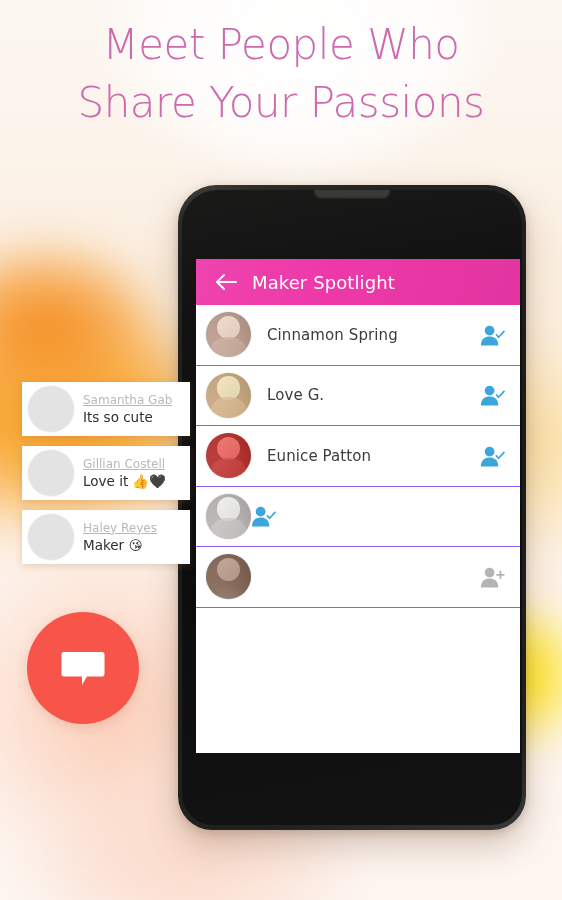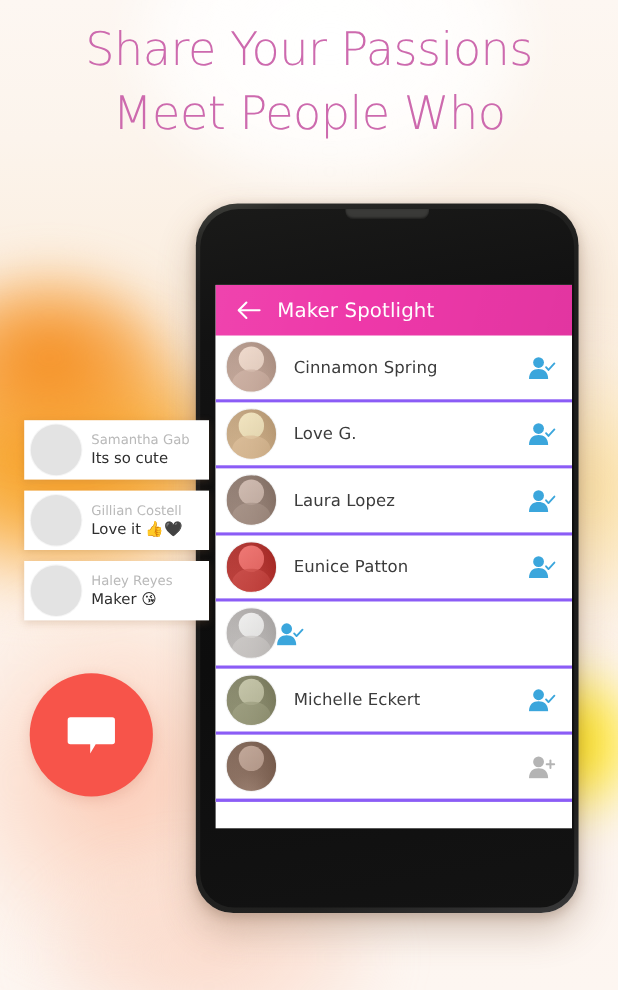--- a/index.html
+++ b/index.html
@@ -110,21 +110,21 @@
     color:#ffffff; font-size:18px; font-weight:400;
     font-family:"DejaVu Sans", sans-serif;
     letter-spacing:0.1px;
   }
 
   
   .user-list { background:#fff; }
   .user-row {
     height:60.5px; display:flex; align-items:center;
     padding:0 14px 0 10px;
-    border-bottom:3px solid #8b5cf6;
+    border-bottom:1px solid #8b5cf6;
     background:#fff;
   }
   .avatar {
     width:45px; height:45px; border-radius:50%;
     flex:0 0 auto; overflow:hidden; position:relative;
     background:#ddd;
     box-shadow:0 0 0 1px rgba(0,0,0,0.05);
   }
   .avatar i { position:absolute; display:block; }
   .uname {
@@ -150,20 +150,21 @@
     width:46px; height:46px; border-radius:50%;
     flex:0 0 auto; overflow:hidden; position:relative;
     background:#e3e3e3;
     box-shadow:0 0 0 1px rgba(0,0,0,0.04);
   }
   .msg-txt { margin-left:9px; overflow:hidden; }
   .msg-name {
     font-size:12px; color:#b9b9b9; line-height:15px;
     font-family:"DejaVu Sans", sans-serif;
     white-space:nowrap;
+    text-decoration:underline;
   }
   .msg-body {
     font-size:13.5px; color:#2e2e2e; line-height:18px;
     font-family:"DejaVu Sans", sans-serif;
     white-space:nowrap;
   }
 
   
   .fab {
     position:absolute; left:27px; top:612px;
@@ -183,22 +184,22 @@
   <div class="blob blob-white-top"></div>
   <div class="blob blob-yellow2"></div>
   <div class="blob blob-orange"></div>
   <div class="blob blob-orange2"></div>
   <div class="blob blob-peach"></div>
   <div class="blob blob-yellow"></div>
   <div class="blob blob-pinkbottom"></div>
 </div>
 
 <div class="headline">
+  <span>Meet People Who</span>
   <span>Share Your Passions</span>
-  <span>Meet People Who</span>
 </div>
 
 <div class="phone">
   <div class="phone-inner">
     <div class="notch"></div>
   </div>
 
   <div class="screen">
 
     <div class="app-header">
@@ -233,67 +234,39 @@
           </div>
           <div class="uname">Love G.</div>
           <div class="follow"><svg viewBox="0 0 26 22">
               <circle cx="9.6" cy="6.6" r="4.9" fill="#3ba6dc"></circle>
               <path d="M0.9 21.5 C0.9 14.9 4.8 12.4 9.6 12.4 C14.4 12.4 18.3 14.9 18.3 21.5 Z" fill="#3ba6dc"></path>
               <path d="M16.4 10.8 L18.6 13.3 L24 7.4" fill="none" stroke="#3ba6dc" stroke-width="1.7" stroke-linecap="round" stroke-linejoin="round"></path>
             </svg></div>
         </div>
         <div class="user-row">
           <div class="avatar">
-            <i style="inset:0;background:radial-gradient(circle at 50% 118%, rgb(195,171,158) 0%, #9b8376 42%, rgb(117,93,80) 100%);"></i>
-            <i style="left:24%;top:8%;width:52%;height:52%;border-radius:50%;background:rgb(217,193,180);opacity:.85;"></i>
-            <i style="left:12%;top:54%;width:76%;height:60%;border-radius:48% 48% 0 0;background:rgb(173,149,136);opacity:.75;"></i>
-            <i style="inset:0;background:linear-gradient(145deg,rgba(255,255,255,.20),rgba(0,0,0,.14));"></i>
-          </div>
-          <div class="uname">Laura Lopez</div>
+            <i style="inset:0;background:radial-gradient(circle at 50% 118%, rgb(235,87,82) 0%, #c32f2a 42%, rgb(157,9,4) 100%);"></i>
+            <i style="left:24%;top:8%;width:52%;height:52%;border-radius:50%;background:rgb(255,109,104);opacity:.85;"></i>
+            <i style="left:12%;top:54%;width:76%;height:60%;border-radius:48% 48% 0 0;background:rgb(213,65,60);opacity:.75;"></i>
+            <i style="inset:0;background:linear-gradient(145deg,rgba(255,255,255,.20),rgba(0,0,0,.14));"></i>
+          </div>
+          <div class="uname">Eunice Patton</div>
           <div class="follow"><svg viewBox="0 0 26 22">
               <circle cx="9.6" cy="6.6" r="4.9" fill="#3ba6dc"></circle>
               <path d="M0.9 21.5 C0.9 14.9 4.8 12.4 9.6 12.4 C14.4 12.4 18.3 14.9 18.3 21.5 Z" fill="#3ba6dc"></path>
               <path d="M16.4 10.8 L18.6 13.3 L24 7.4" fill="none" stroke="#3ba6dc" stroke-width="1.7" stroke-linecap="round" stroke-linejoin="round"></path>
             </svg></div>
         </div>
         <div class="user-row">
           <div class="avatar">
-            <i style="inset:0;background:radial-gradient(circle at 50% 118%, rgb(235,87,82) 0%, #c32f2a 42%, rgb(157,9,4) 100%);"></i>
-            <i style="left:24%;top:8%;width:52%;height:52%;border-radius:50%;background:rgb(255,109,104);opacity:.85;"></i>
-            <i style="left:12%;top:54%;width:76%;height:60%;border-radius:48% 48% 0 0;background:rgb(213,65,60);opacity:.75;"></i>
-            <i style="inset:0;background:linear-gradient(145deg,rgba(255,255,255,.20),rgba(0,0,0,.14));"></i>
-          </div>
-          <div class="uname">Eunice Patton</div>
-          <div class="follow"><svg viewBox="0 0 26 22">
-              <circle cx="9.6" cy="6.6" r="4.9" fill="#3ba6dc"></circle>
-              <path d="M0.9 21.5 C0.9 14.9 4.8 12.4 9.6 12.4 C14.4 12.4 18.3 14.9 18.3 21.5 Z" fill="#3ba6dc"></path>
-              <path d="M16.4 10.8 L18.6 13.3 L24 7.4" fill="none" stroke="#3ba6dc" stroke-width="1.7" stroke-linecap="round" stroke-linejoin="round"></path>
-            </svg></div>
-        </div>
-        <div class="user-row">
-          <div class="avatar">
             <i style="inset:0;background:radial-gradient(circle at 50% 118%, rgb(238,234,232) 0%, #c6c2c0 42%, rgb(160,156,154) 100%);"></i>
             <i style="left:24%;top:8%;width:52%;height:52%;border-radius:50%;background:rgb(255,255,254);opacity:.85;"></i>
             <i style="left:12%;top:54%;width:76%;height:60%;border-radius:48% 48% 0 0;background:rgb(216,212,210);opacity:.75;"></i>
             <i style="inset:0;background:linear-gradient(145deg,rgba(255,255,255,.20),rgba(0,0,0,.14));"></i>
           </div>
-          <div class="follow"><svg viewBox="0 0 26 22">
-              <circle cx="9.6" cy="6.6" r="4.9" fill="#3ba6dc"></circle>
-              <path d="M0.9 21.5 C0.9 14.9 4.8 12.4 9.6 12.4 C14.4 12.4 18.3 14.9 18.3 21.5 Z" fill="#3ba6dc"></path>
-              <path d="M16.4 10.8 L18.6 13.3 L24 7.4" fill="none" stroke="#3ba6dc" stroke-width="1.7" stroke-linecap="round" stroke-linejoin="round"></path>
-            </svg></div>
-        </div>
-        <div class="user-row">
-          <div class="avatar">
-            <i style="inset:0;background:radial-gradient(circle at 50% 118%, rgb(182,183,148) 0%, #8e8f6c 42%, rgb(104,105,70) 100%);"></i>
-            <i style="left:24%;top:8%;width:52%;height:52%;border-radius:50%;background:rgb(204,205,170);opacity:.85;"></i>
-            <i style="left:12%;top:54%;width:76%;height:60%;border-radius:48% 48% 0 0;background:rgb(160,161,126);opacity:.75;"></i>
-            <i style="inset:0;background:linear-gradient(145deg,rgba(255,255,255,.20),rgba(0,0,0,.14));"></i>
-          </div>
-          <div class="uname">Michelle Eckert</div>
           <div class="follow"><svg viewBox="0 0 26 22">
               <circle cx="9.6" cy="6.6" r="4.9" fill="#3ba6dc"></circle>
               <path d="M0.9 21.5 C0.9 14.9 4.8 12.4 9.6 12.4 C14.4 12.4 18.3 14.9 18.3 21.5 Z" fill="#3ba6dc"></path>
               <path d="M16.4 10.8 L18.6 13.3 L24 7.4" fill="none" stroke="#3ba6dc" stroke-width="1.7" stroke-linecap="round" stroke-linejoin="round"></path>
             </svg></div>
         </div>
         <div class="user-row">
           <div class="avatar">
             <i style="inset:0;background:radial-gradient(circle at 50% 118%, rgb(178,146,128) 0%, #8a6a58 42%, rgb(100,68,50) 100%);"></i>
             <i style="left:24%;top:8%;width:52%;height:52%;border-radius:50%;background:rgb(200,168,150);opacity:.85;"></i>

